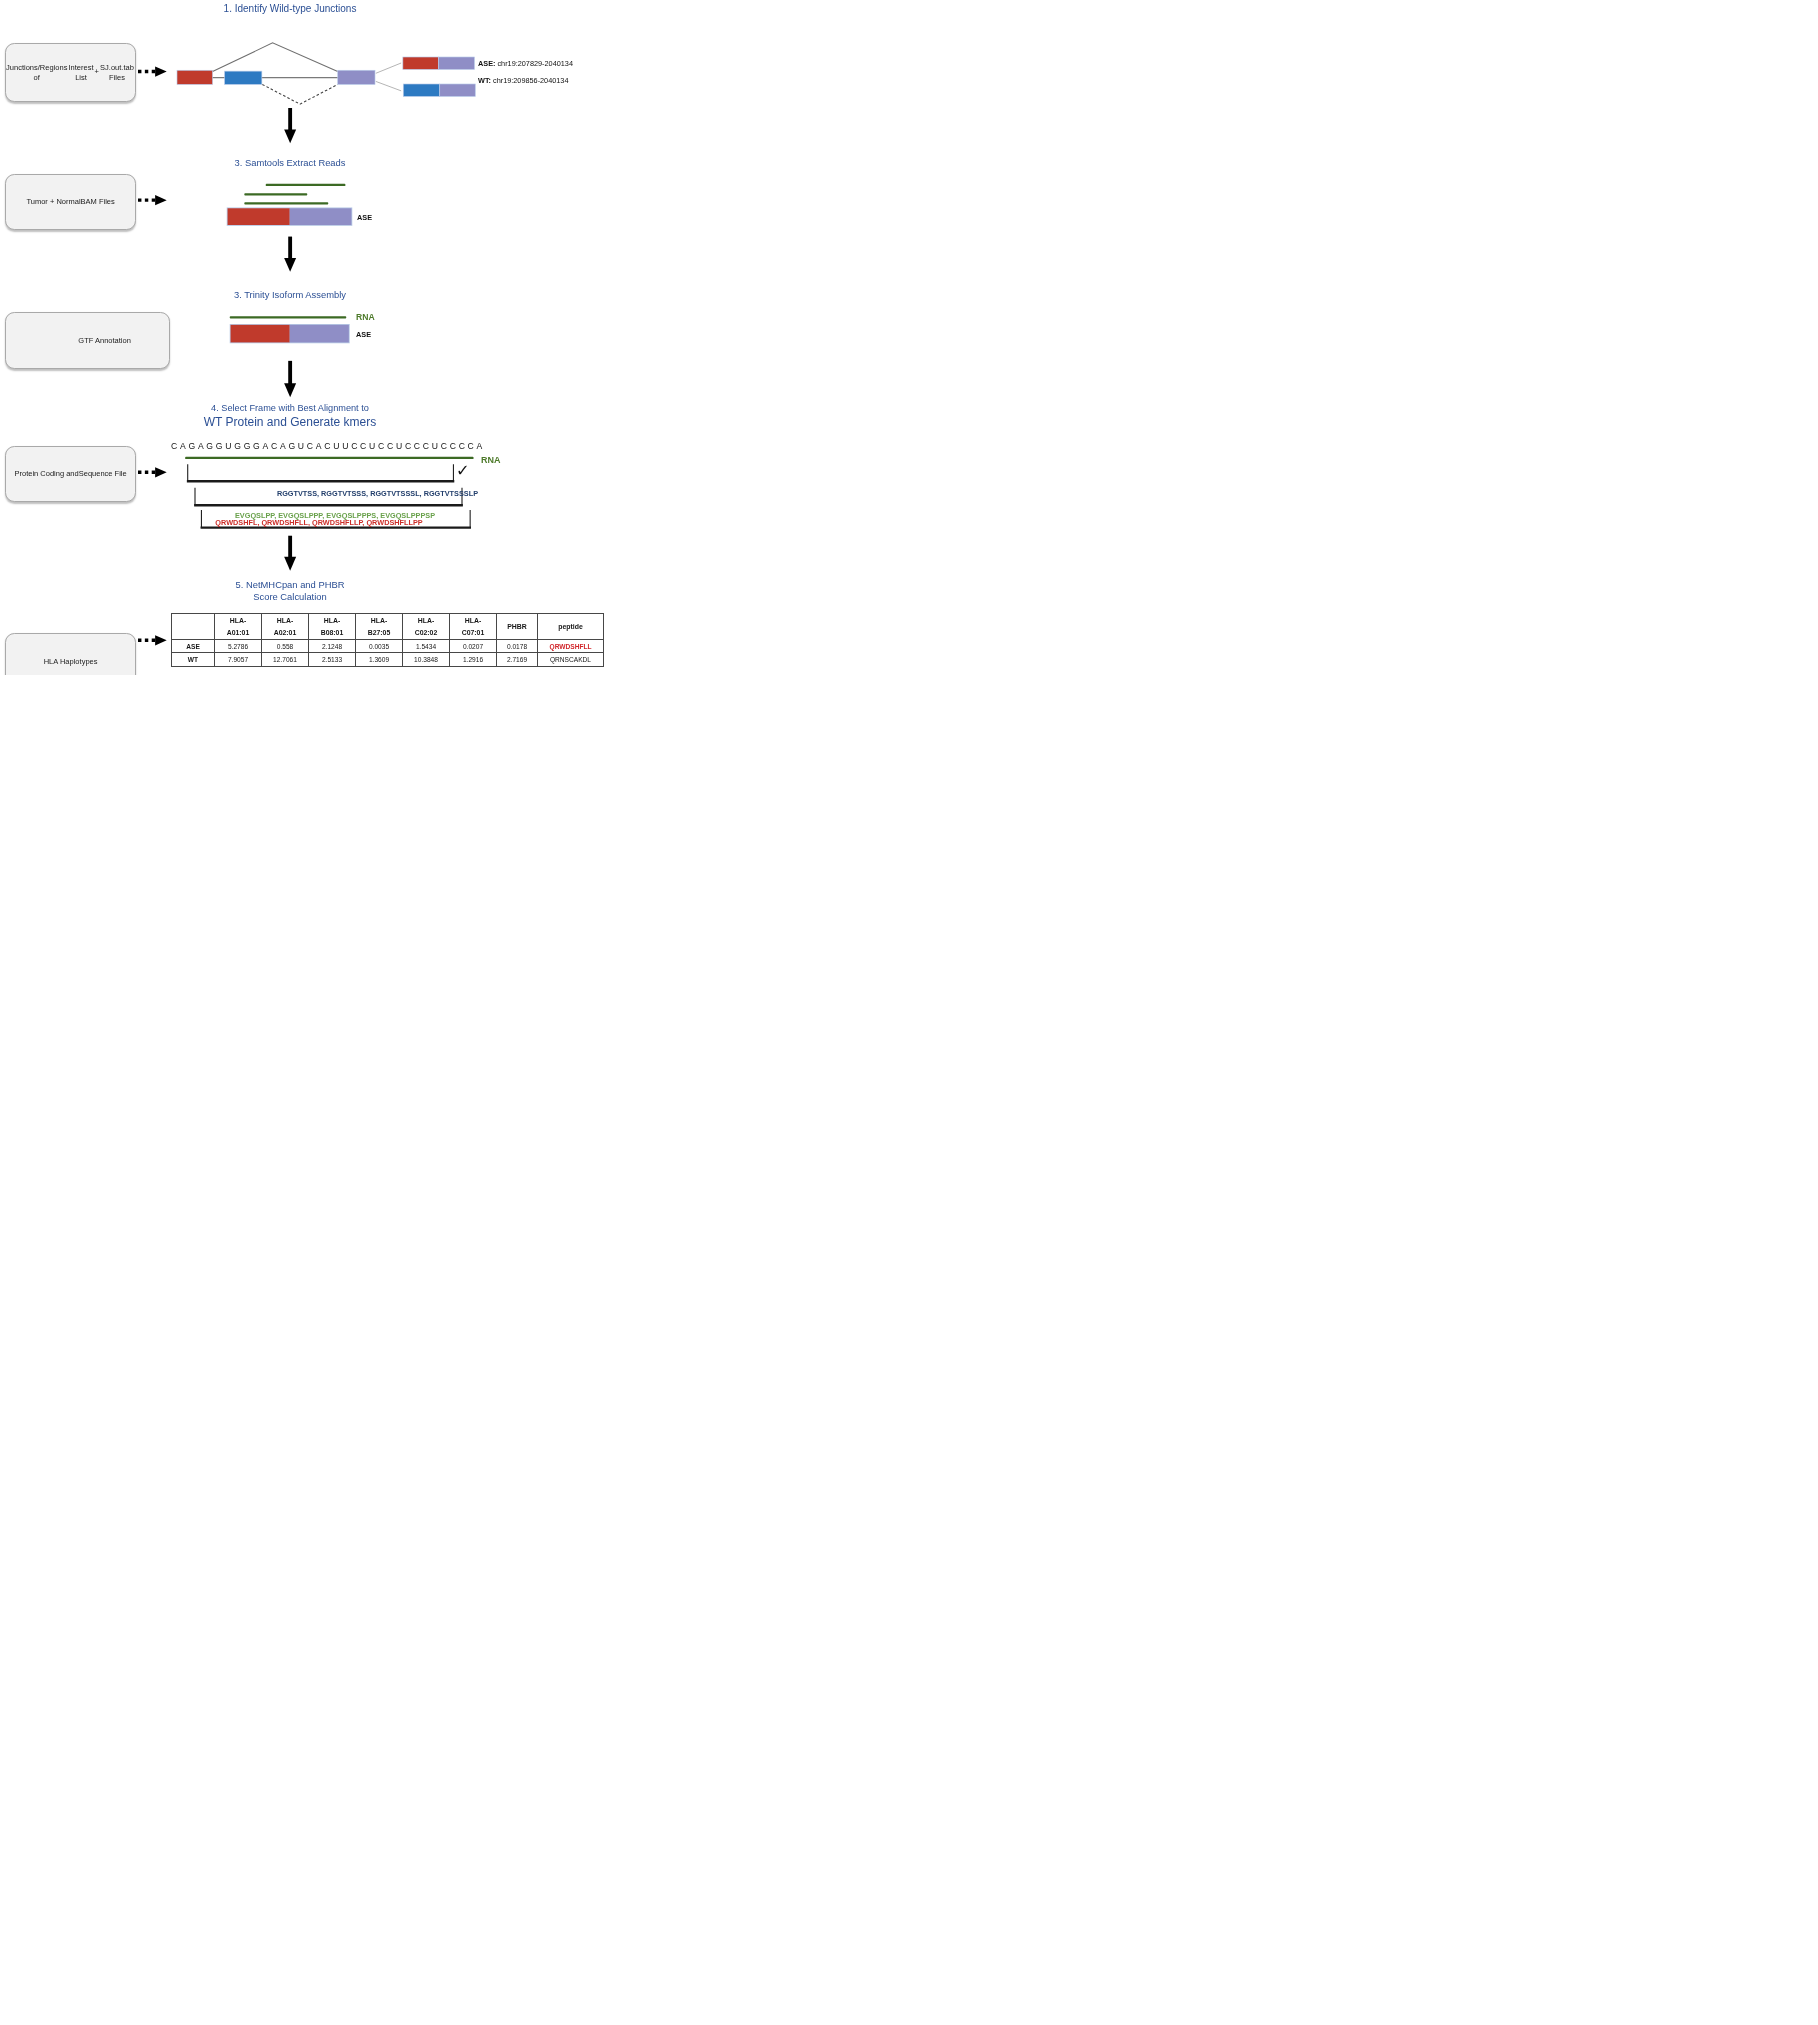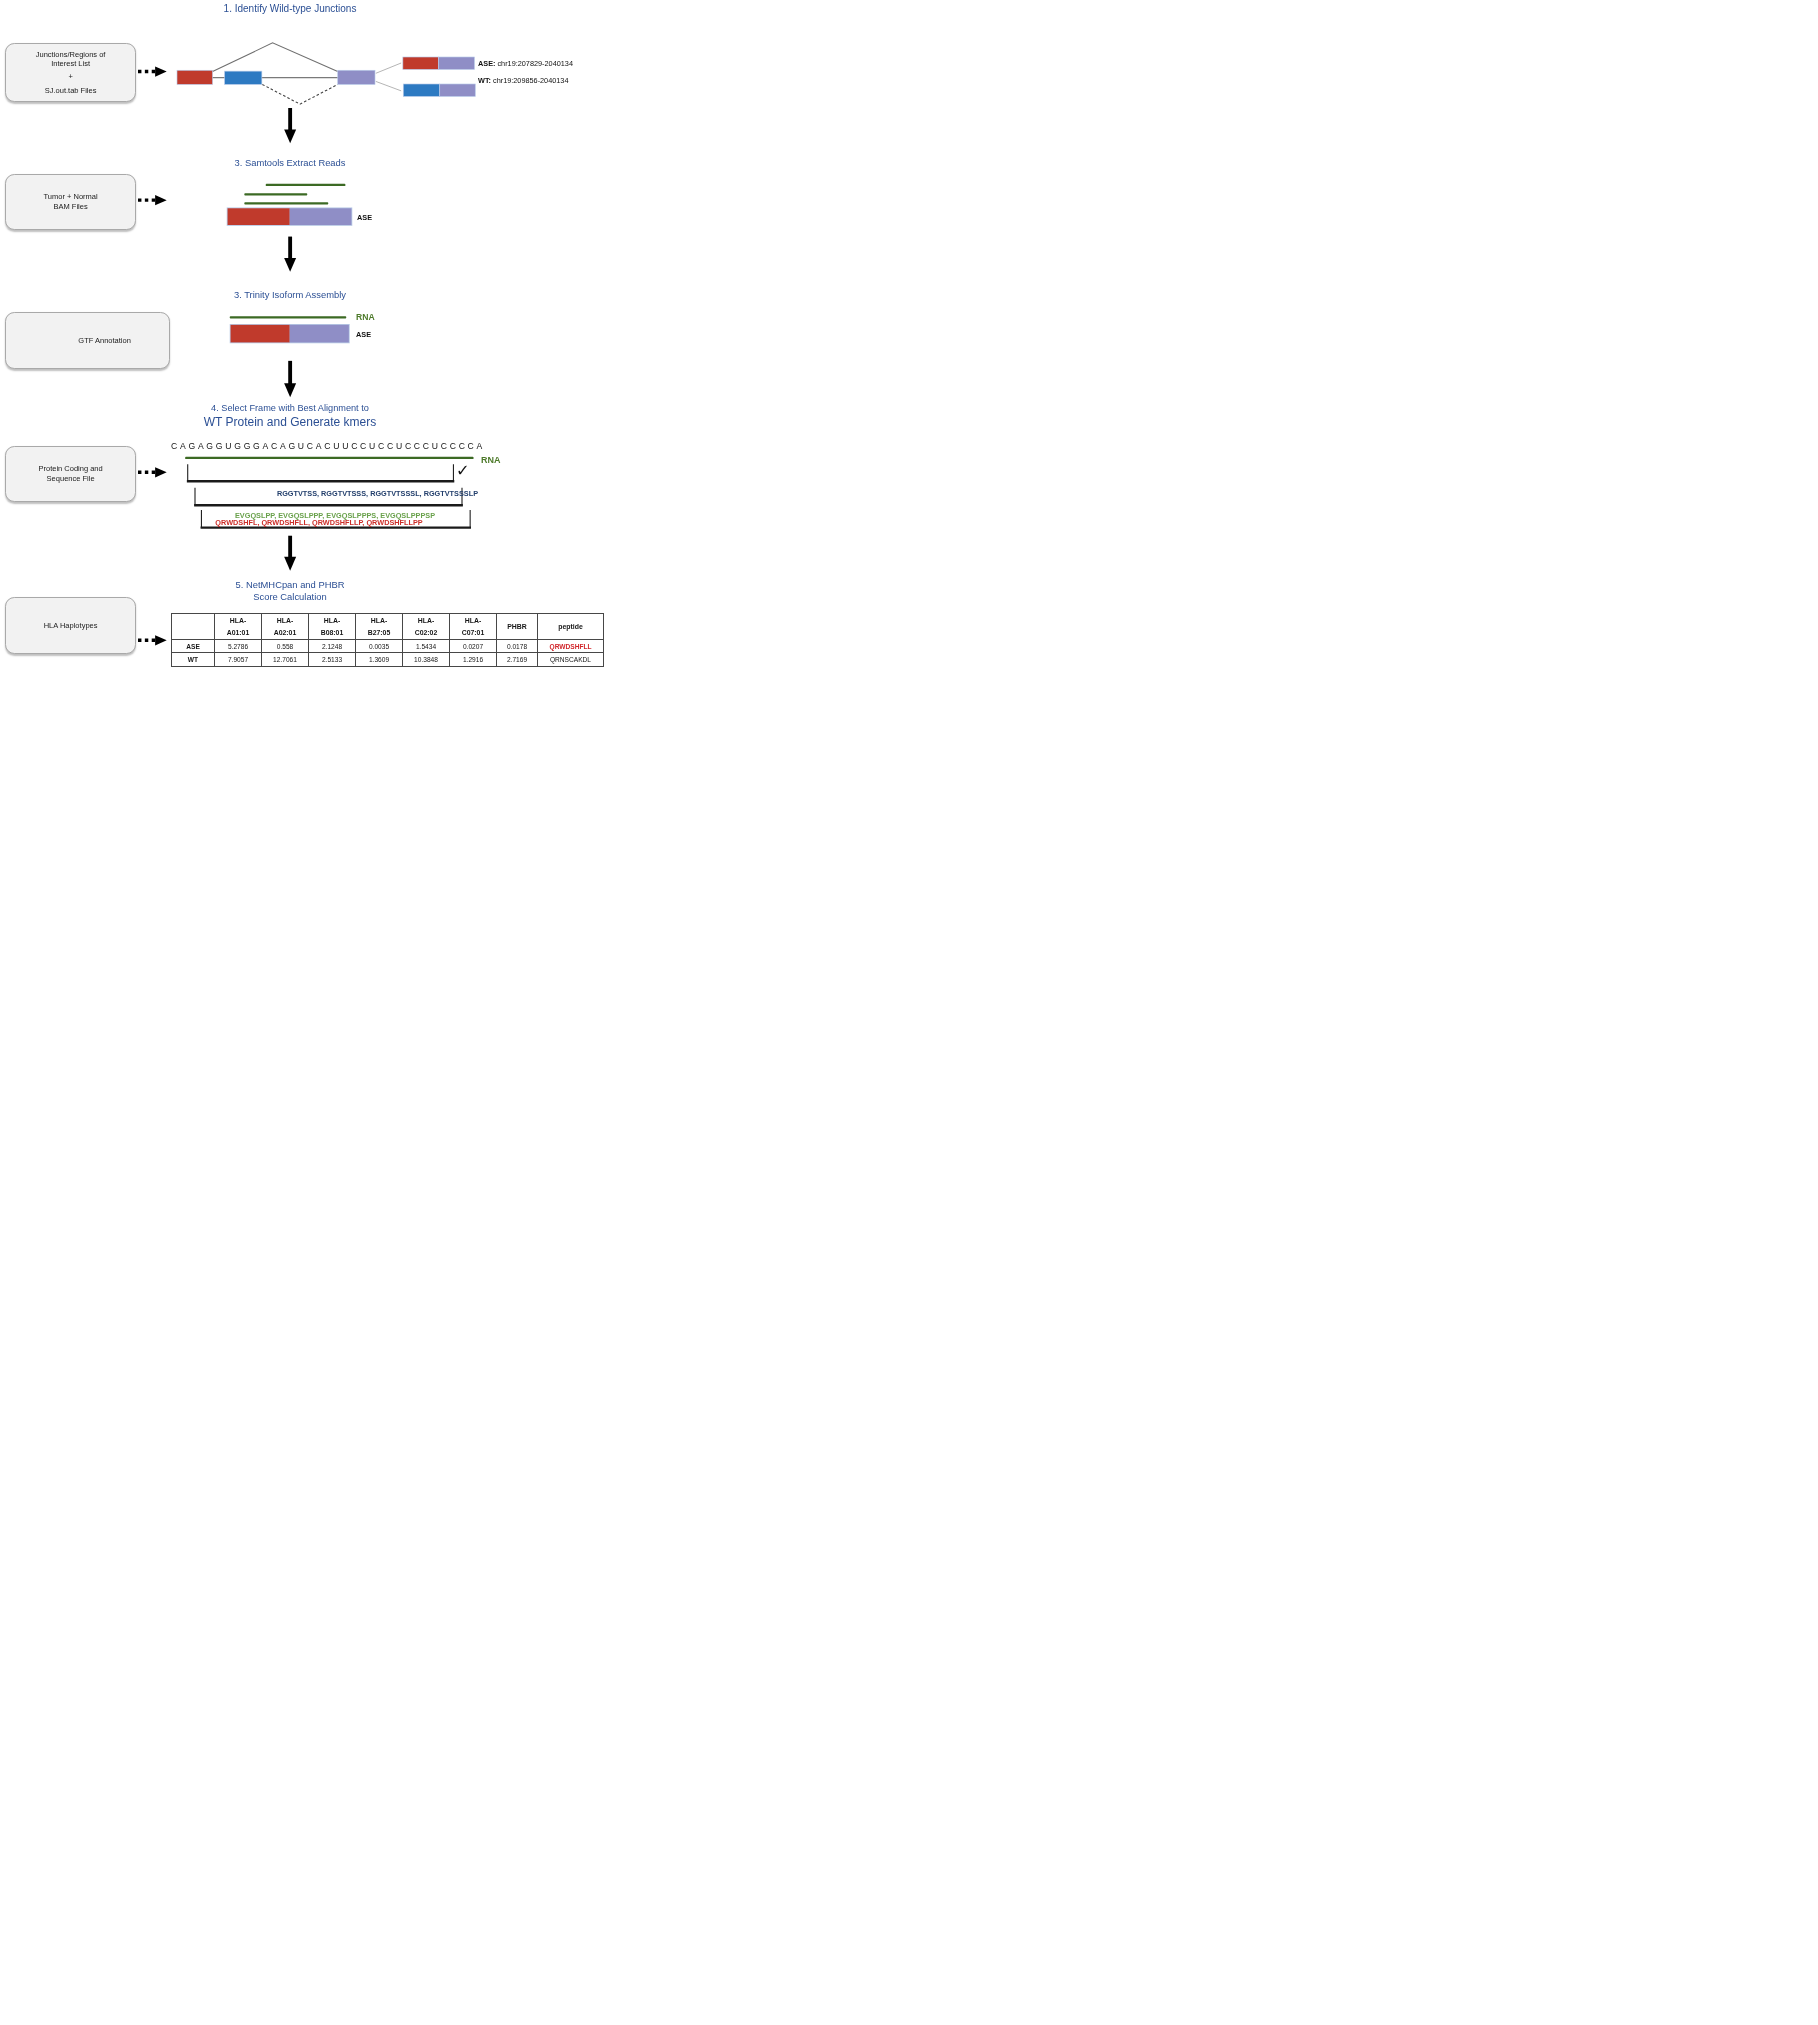--- a/index.html
+++ b/index.html
@@ -6,21 +6,21 @@
   #canvas{position:relative;width:606px;height:675px;background:#ffffff;overflow:hidden;
           font-family:"Liberation Sans","DejaVu Sans",sans-serif;}
   .abs{position:absolute;}
   svg{position:absolute;left:0;top:0;z-index:1;}
   .layer{position:absolute;left:0;top:0;width:100%;height:100%;z-index:2;}
   .step-title{color:#2b4f94;font-weight:normal;text-align:center;width:322px;left:129px;}
   .t1{font-size:10px;}
   .t2{font-size:9.4px;}
   .box{background:#f2f2f2;border:0.9px solid #a9a9a9;border-radius:9.4px;
        box-shadow:0 1.3px 1.7px rgba(0,0,0,0.25);left:5.1px;width:129px;
-       display:flex;flex-direction:column;align-items:center;justify-content:center;
+       display:flex;flex-direction:row;align-items:center;justify-content:center;
        color:#1b1b1b;font-size:7.5px;font-weight:500;text-align:center;line-height:1.3;}
   .plus-line{margin:3px 0 3.9px 0;}
   .bar-label{font-weight:bold;color:#111;font-size:7.3px;}
   .geno-label{font-size:7.3px;color:#111;white-space:nowrap;}
   .geno-label b{font-weight:bold;}
   .rna-label{color:#4d7a2a;font-weight:bold;font-size:8.6px;}
   .rna-seq{font-size:8.6px;font-weight:400;letter-spacing:0.32em;color:#141414;
            white-space:nowrap;}
   .kmer{font-size:7.3px;font-weight:600;text-align:center;white-space:nowrap;width:300px;}
   .kmer-red{color:#cc2e29;}
@@ -130,21 +130,21 @@
       <div>Tumor + Normal</div>
       <div>BAM Files</div>
     </div>
     <div class="abs box" style="top:312px;height:55px;padding-left:34px;">
       <div>GTF Annotation</div>
     </div>
     <div class="abs box" style="top:446px;height:54px;">
       <div>Protein Coding and</div>
       <div>Sequence File</div>
     </div>
-    <div class="abs box" style="top:597px;height:55px;justify-content:center;">
+    <div class="abs box" style="top:633px;height:55px;justify-content:center;">
       <div>HLA Haplotypes</div>
     </div>
 
     <div class="abs geno-label" style="left:478px;top:59px;">
       <b>ASE:</b>
       <span>chr19:207829-2040134</span>
     </div>
     <div class="abs geno-label" style="left:478px;top:76px;">
       <b>WT:</b>
       <span>chr19:209856-2040134</span>

